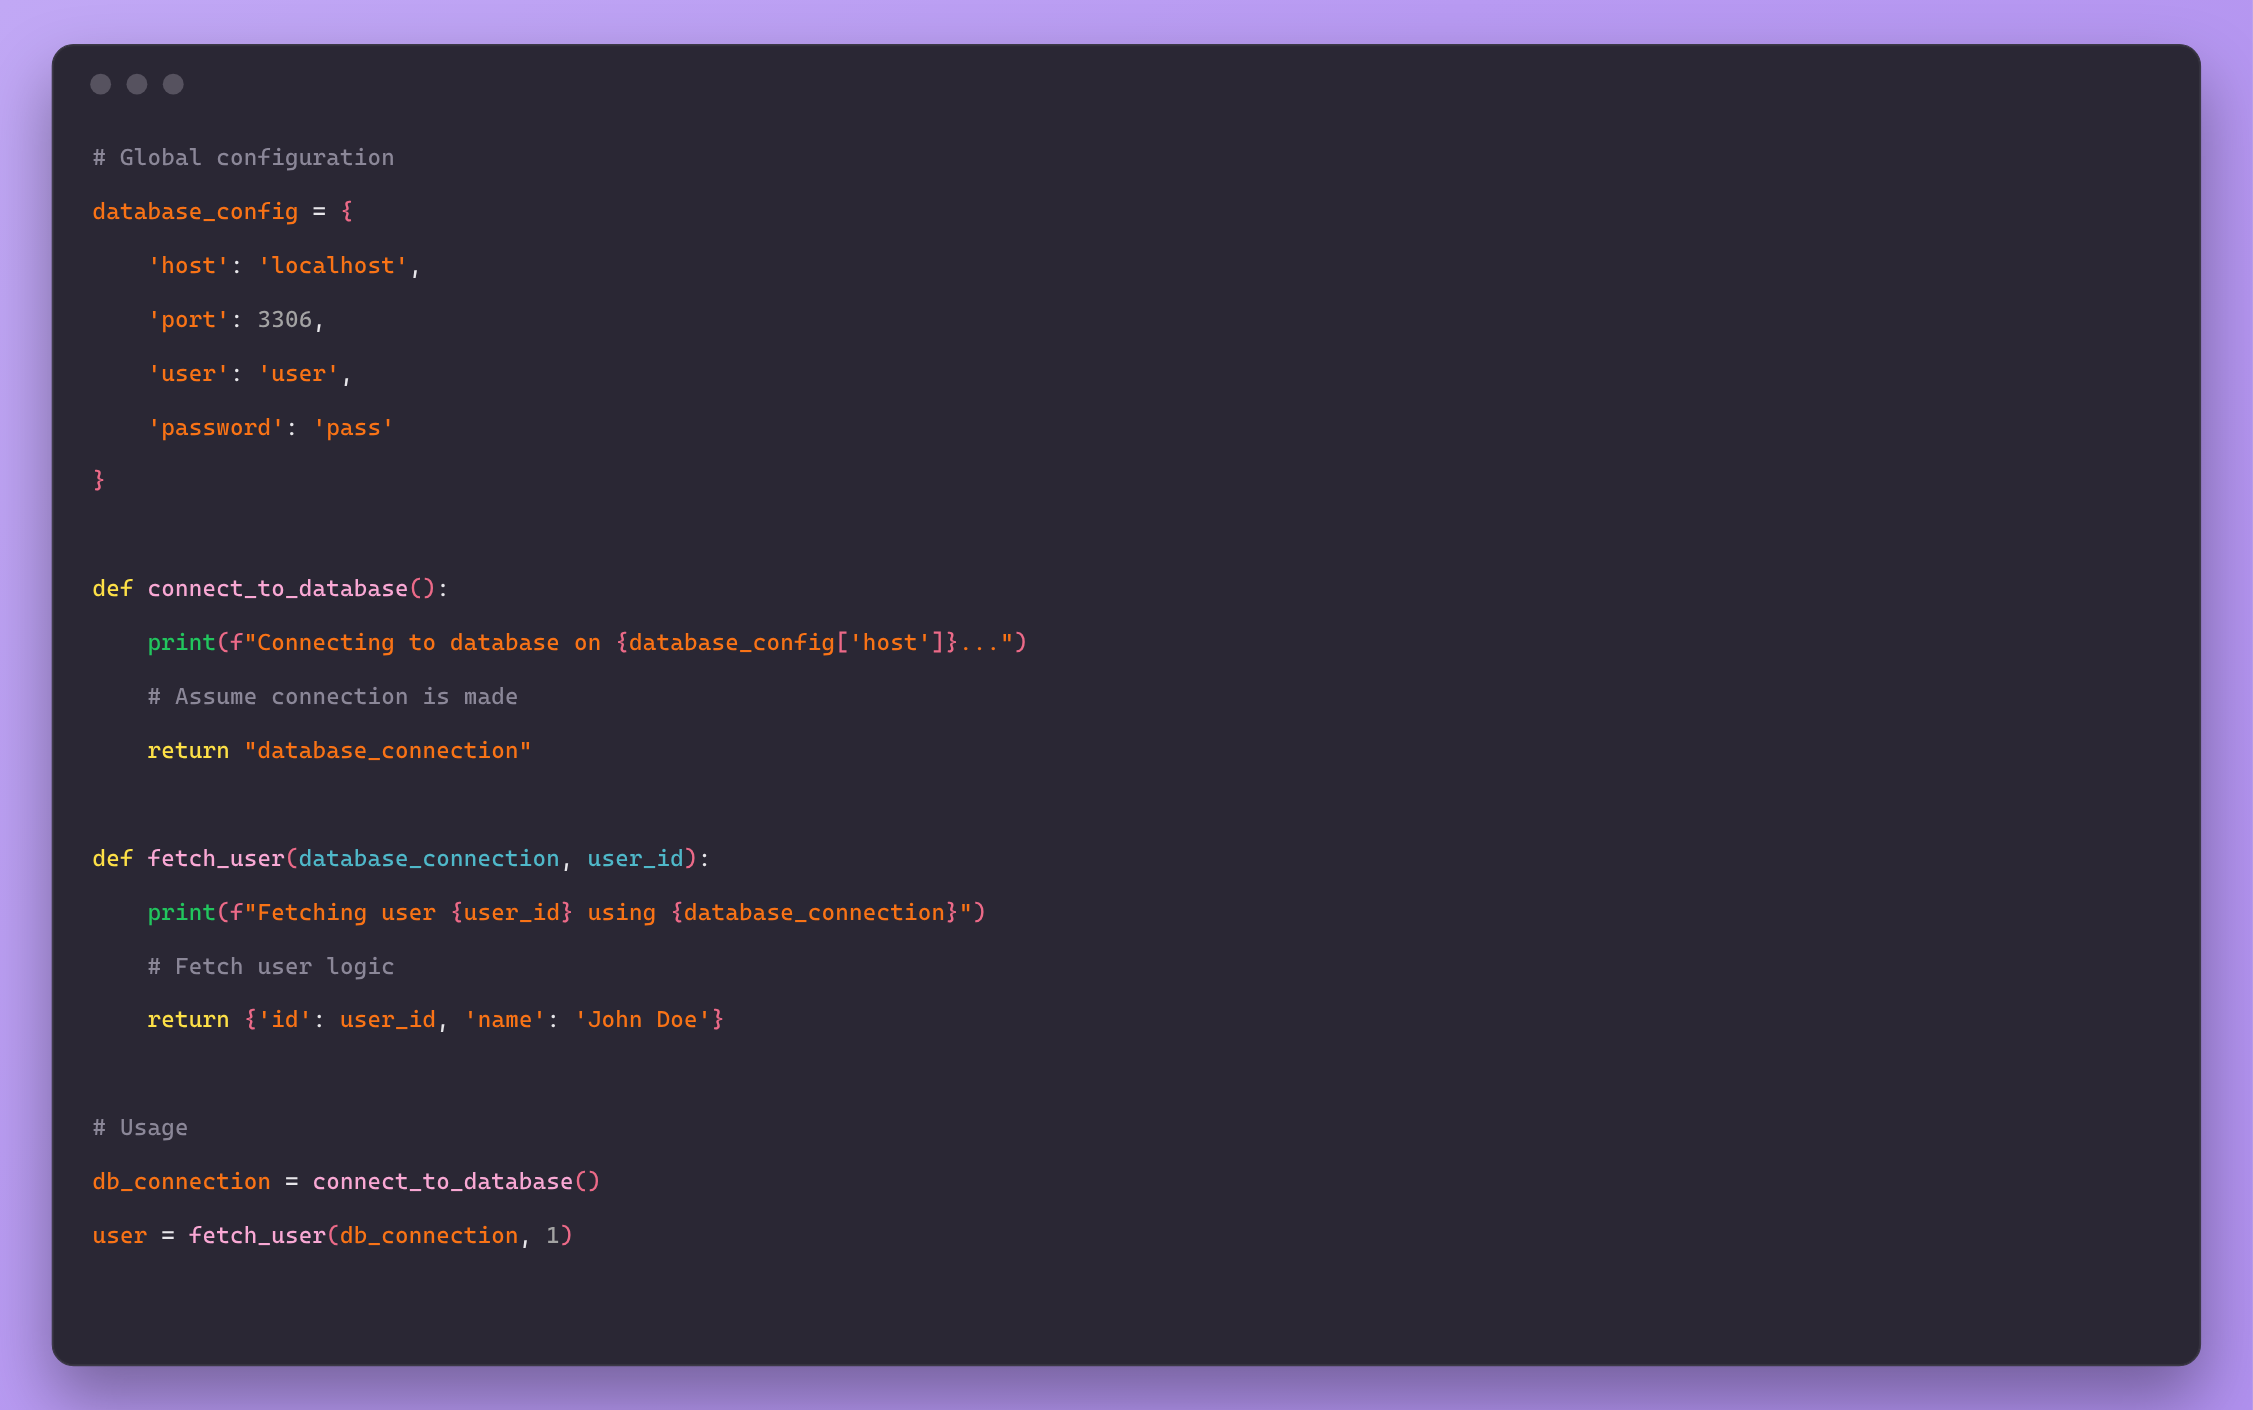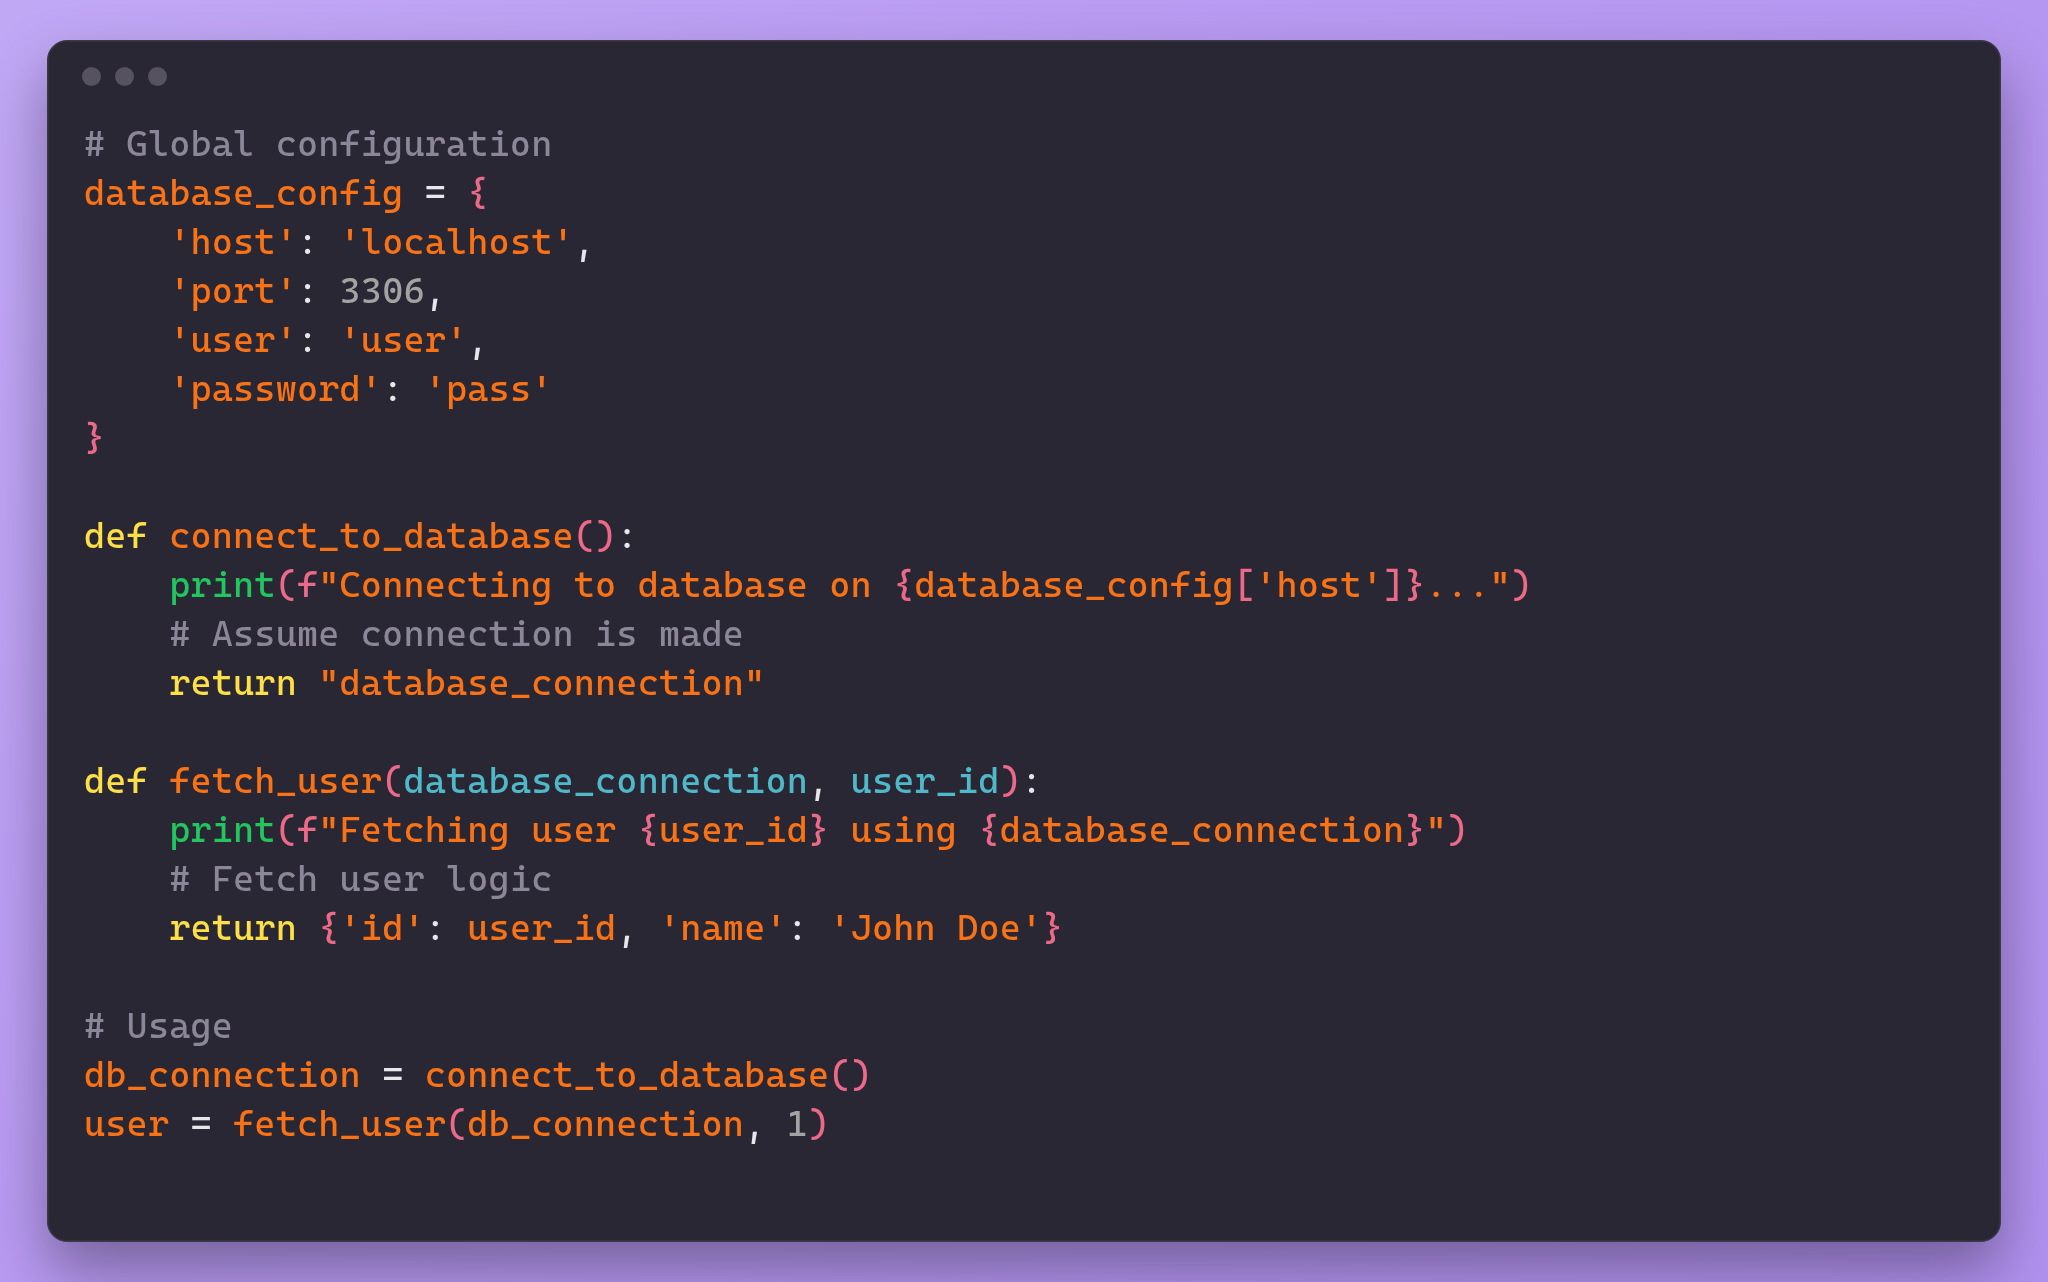--- a/index.html
+++ b/index.html
@@ -37,34 +37,34 @@
   }
   .dot {
     width: 19px;
     height: 19px;
     border-radius: 50%;
     background: #56525f;
   }
   .code-area {
     flex: 1;
     padding: 8px 36px 30px 36px;
-    font-size: 36px;
+    font-size: 21px;
     line-height: 49px;
     color: #e7e6ea;
     white-space: pre;
     letter-spacing: 0.2px;
     font-weight: 450;
   }
   .tok-comment   { color: #8b8798; }
   .tok-punct     { color: #e7e6ea; }
   .tok-puncth    { color: #ec6a88; }  
   .tok-string    { color: #f97316; }
   .tok-number    { color: #a3a3a3; }
   .tok-keyword   { color: #fde047; }
-  .tok-funcname  { color: #f97316; }
+  .tok-funcname  { color: #f9a8d4; }
   .tok-param     { color: #4fb8c9; }
   .tok-builtin   { color: #22c55e; }
   .tok-fprefix   { color: #ec6a88; }
   .tok-interp    { color: #ec6a88; }
   .tok-name      { color: #f97316; }
 </style>
 </head>
 <body>
 
 <div class="window">

